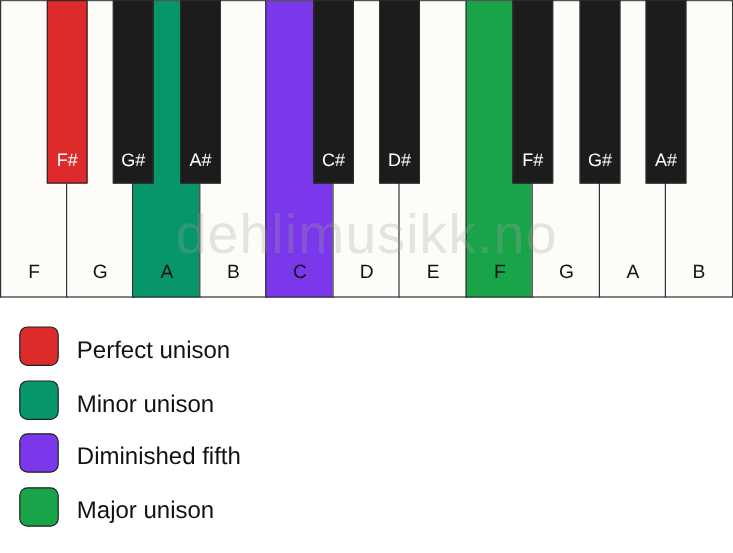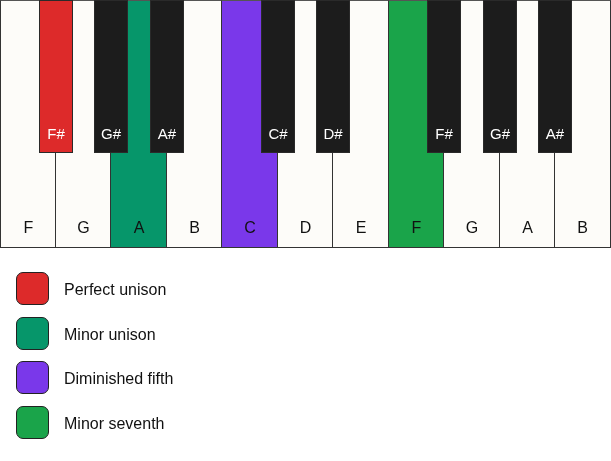--- a/index.html
+++ b/index.html
@@ -6,21 +6,21 @@
   body { width:611px; height:461px; position:relative; overflow:hidden; font-family:"Liberation Sans", sans-serif; }
   .keyboard { position:absolute; left:0; top:0; width:611px; height:250px; }
   .white-key { position:absolute; top:0; height:248px; background:#fdfcf9; border:1px solid #333; box-sizing:border-box; border-top:1px solid #555; }
   .white-key .lbl { position:absolute; bottom:10px; left:0; right:0; text-align:center; font-size:16px; color:#111; }
   .black-key { position:absolute; top:0; height:153px; background:#1c1c1c; border:1px solid #2a2a2a; box-sizing:border-box; }
   .black-key .lbl { position:absolute; top:124px; left:0; right:0; text-align:center; font-size:15px; color:#fff; }
   .watermark { position:absolute; left:0; right:0; top:168px; text-align:center; font-size:46px; color:rgba(160,160,160,0.28); letter-spacing:1px; pointer-events:none; }
   .legend { position:absolute; left:16px; top:272px; }
   .legend-item { position:relative; height:44.5px; }
   .swatch { position:absolute; left:0; top:0; width:33px; height:33px; border:1.5px solid #222; border-radius:7px; box-sizing:border-box; }
-  .legend-label { position:absolute; left:48px; top:9px; font-size:16px; color:#111; white-space:nowrap; }
+  .legend-label { position:absolute; left:48px; top:9px; font-size:20px; color:#111; white-space:nowrap; }
 </style>
 </head>
 <body>
 
 <div class="keyboard">
   <div class="white-key" style="left: 0px; width: 57px; background: rgb(253, 252, 249);">
       <span class="lbl">F</span>
     </div>
   <div class="white-key" style="left: 55px; width: 57px; background: rgb(253, 252, 249);">
       <span class="lbl">G</span>
@@ -46,20 +46,21 @@
   <div class="white-key" style="left: 443px; width: 58px; background: rgb(253, 252, 249);">
       <span class="lbl">G</span>
     </div>
   <div class="white-key" style="left: 499px; width: 57px; background: rgb(253, 252, 249);">
       <span class="lbl">A</span>
     </div>
   <div class="white-key" style="left: 554px; width: 57px; background: rgb(253, 252, 249);">
       <span class="lbl">B</span>
     </div>
 
+  <div class="watermark">dehlimusikk.no</div>
 
   <div class="black-key" style="left: 39px; width: 34px; background: rgb(221, 42, 42);">
       <span class="lbl">F#</span>
     </div>
   <div class="black-key" style="left: 94px; width: 34px; background: rgb(28, 28, 28);">
       <span class="lbl">G#</span>
     </div>
   <div class="black-key" style="left: 150px; width: 34px; background: rgb(28, 28, 28);">
       <span class="lbl">A#</span>
     </div>
@@ -88,15 +89,15 @@
   <div class="legend-item">
     <div class="swatch" style="background:#06966a;"></div>
     <span class="legend-label">Minor unison</span>
   </div>
   <div class="legend-item">
     <div class="swatch" style="background:#7a38ea;"></div>
     <span class="legend-label">Diminished fifth</span>
   </div>
   <div class="legend-item">
     <div class="swatch" style="background:#1aa44a;"></div>
-    <span class="legend-label">Minor seventh</span>
+    <span class="legend-label">Major unison</span>
   </div>
 </div>
 
 </body></html>

